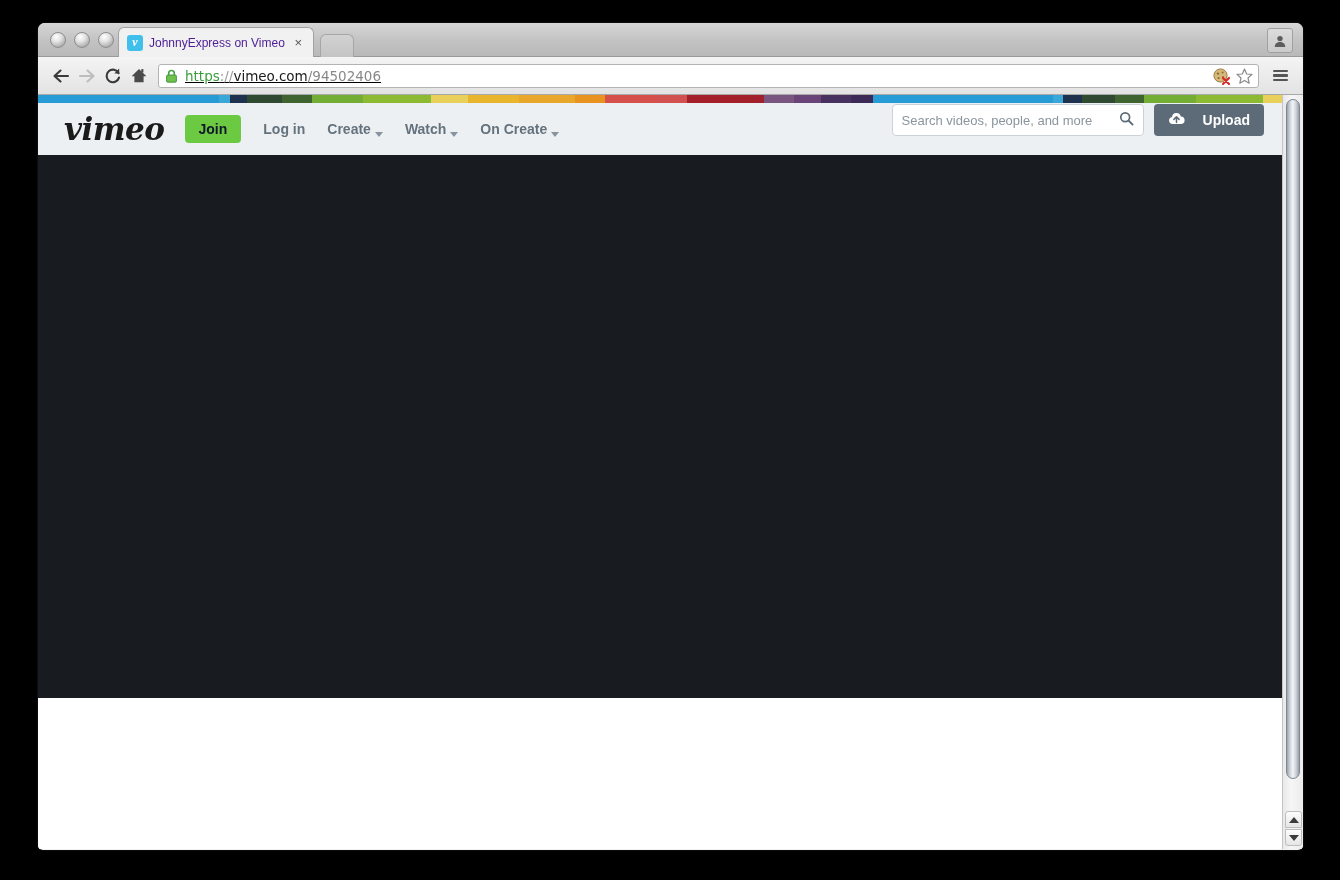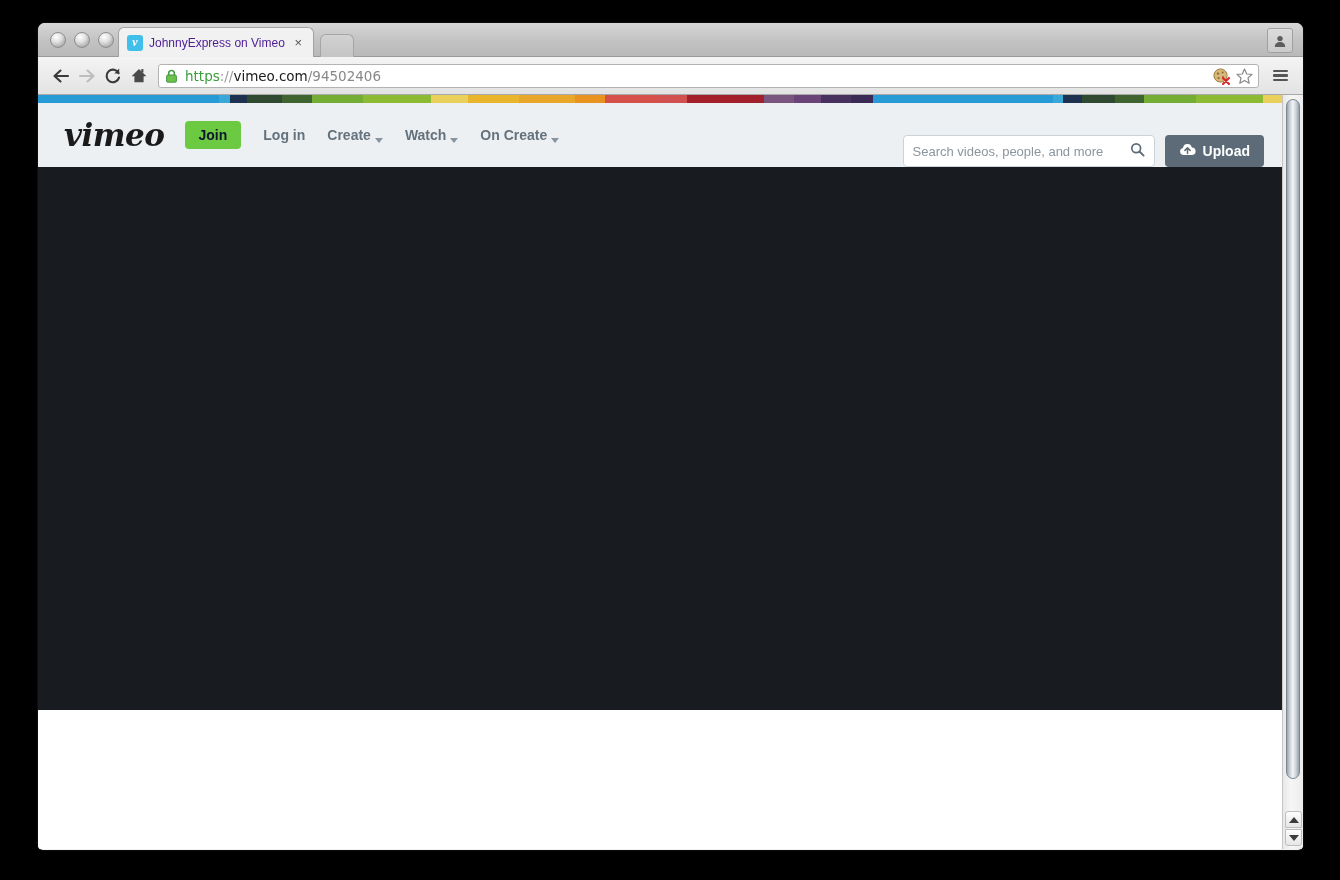--- a/index.html
+++ b/index.html
@@ -115,20 +115,21 @@
     display: flex; align-items: center;
     padding: 0 6px;
     position: relative;
   }
   #lock-icon { width: 13px; height: 14px; flex: 0 0 auto; }
   #url-text {
     margin-left: 7px;
     font-size: 13.5px;
     font-family: "DejaVu Sans", sans-serif;
     white-space: nowrap;
+    text-decoration: underline;
   }
   #url-text .scheme { color: #3b9e3b; }
   #url-text .sep    { color: #9a9a9a; }
   #url-text .host   { color: #1a1a1a; }
   #url-text .path   { color: #888; }
   #omnibox-right {
     position: absolute; right: 4px; top: 2px;
     display: flex; align-items: center; gap: 4px;
   }
   #menu-btn { width: 26px; height: 26px; display:flex; align-items:center; justify-content:center; }
@@ -149,21 +150,21 @@
 
   
   #color-stripe {
     display: flex;
     height: 8px; width: 100%;
   }
   #color-stripe span { height: 100%; display: block; }
 
   
   #vimeo-header {
-    height: 64px;
+    height: 52px;
     background: #edf0f2;
     display: flex; align-items: center;
     padding: 0 0 0 26px;
     position: relative;
   }
   #vimeo-logo {
     font-family: "DejaVu Serif", serif;
     font-style: italic;
     font-weight: bold;
     font-size: 31px;
@@ -198,21 +199,21 @@
     display: inline-block;
     width: 0; height: 0;
     border-left: 4px solid transparent;
     border-right: 4px solid transparent;
     border-top: 5px solid #8794a0;
     margin-top: 2px;
   }
   #header-right {
     position: absolute;
     right: 18px; top: 1px; bottom: 0;
-    display: flex; align-items: flex-end; gap: 10px;
+    display: flex; align-items: flex-start; gap: 10px;
   }
   #search-box {
     width: 252px; height: 32px;
     background: #fff;
     border: 1px solid #ccd3d8;
     border-radius: 4px;
     display: flex; align-items: center;
     padding: 0 9px;
   }
   #search-input {
@@ -224,21 +225,21 @@
     background: transparent;
   }
   #search-input::placeholder { color: #8a959e; }
   #upload-button {
     background: #5c6b77;
     color: #fff;
     border: none;
     border-radius: 4px;
     height: 32px;
     padding: 0 14px;
-    display: flex; align-items: center; gap: 7px;
+    display: flex; align-items: center; gap: 18px;
     font-weight: bold; font-size: 14px;
     cursor: pointer;
     font-family: "Liberation Sans", sans-serif;
   }
 
   
   #video-stage {
     height: 543px;
     background: #181c20;
   }

